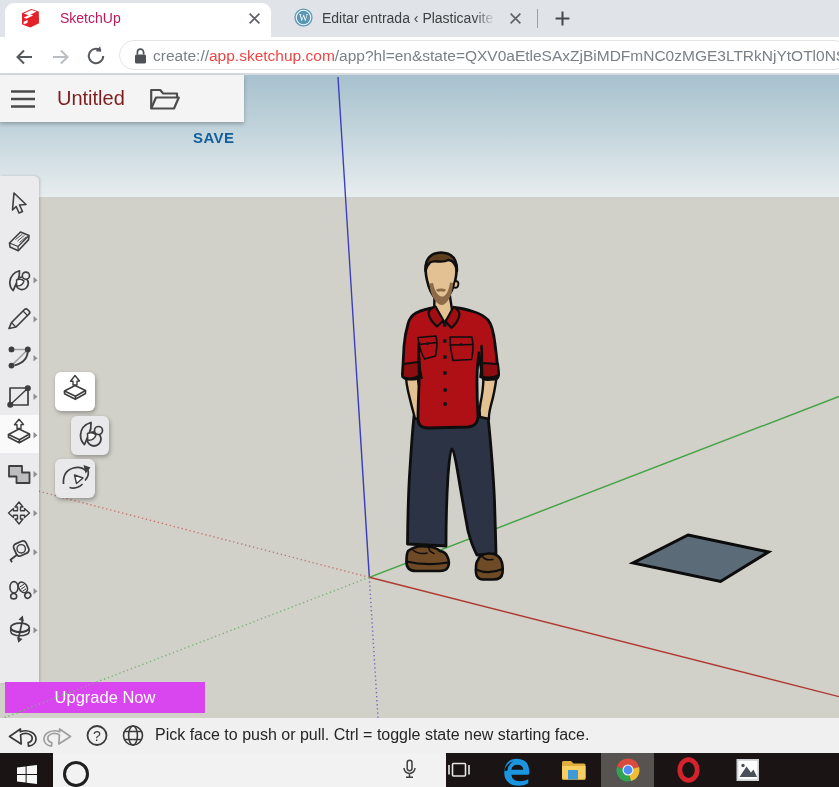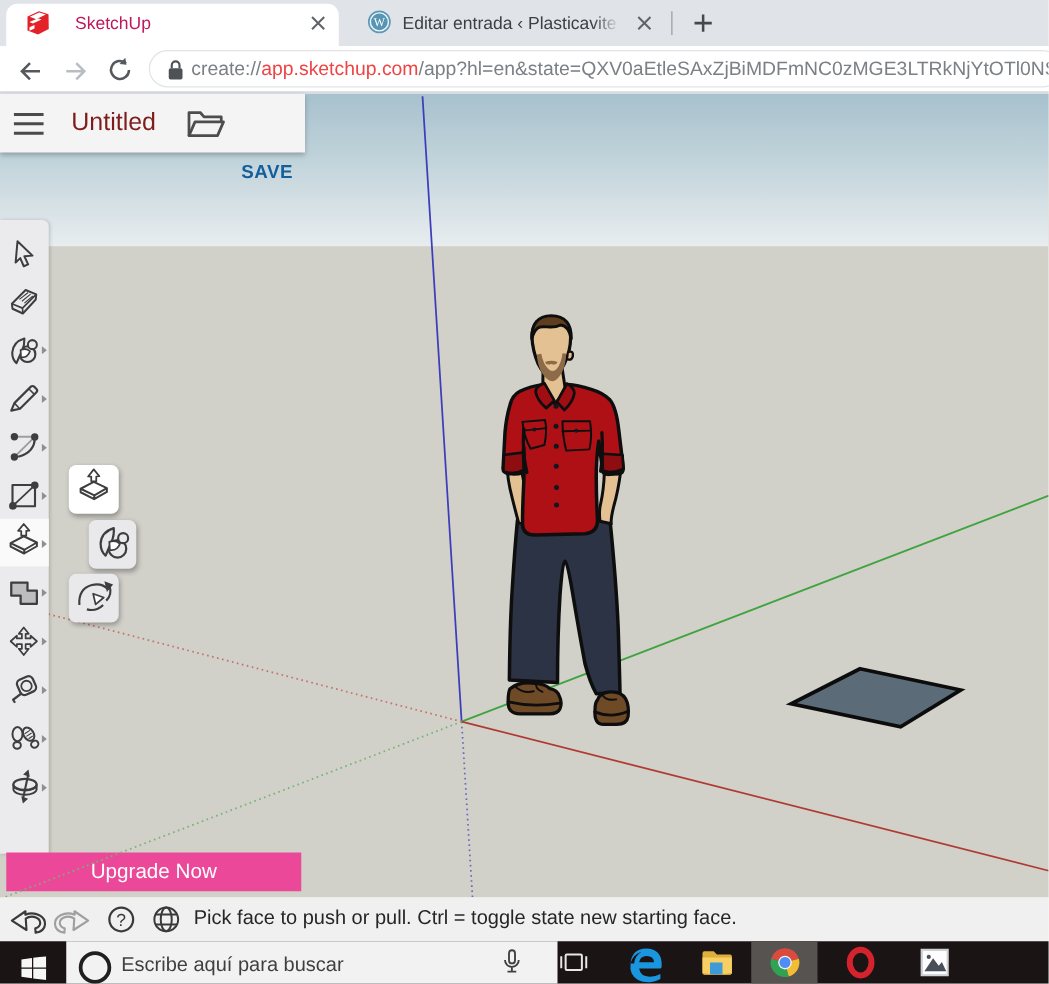--- a/index.html
+++ b/index.html
@@ -232,21 +232,21 @@
       <path d="M41 54.5 Q31 57.5 30.5 67 Q30.5 73 34.5 76.5 Q37 70.5 39 66 Q41.5 60.5 41 54.5 Z" fill="#e9e9ec" stroke-width="1.8"></path>
       <path d="M37.5 65.5 Q42.5 63.5 46 67 Q43.5 73 37.8 72 Z" fill="#fff" stroke-width="1.5"></path>
 
       <path d="M13.5 116 Q12.5 103 23.5 100 Q31.5 98 36.5 103.5" stroke-width="1.7"></path>
       <path d="M19.5 119.5 Q27 121.5 32.5 116 M37.5 100.5 Q40 107.5 35 112.5" stroke-width="1.7"></path>
       <path d="M33.5 97 L40.5 99.5 L35.5 105.5 Z" fill="#3e3e3e" stroke="none"></path>
       <path d="M24.5 107 L33 110 L26.5 115.5 Z" fill="#fff" stroke-width="1.4"></path>
     </g>
   </svg>
 
-  <div class="abs" style="left:5px;top:682px;width:236px;height:31px;background:#ec4899;color:#fff;font-size:16.5px;text-align:center;line-height:30px;">Upgrade Now</div>
+  <div class="abs" style="left:5px;top:682px;width:200px;height:31px;background:#d946ef;color:#fff;font-size:16.5px;text-align:center;line-height:30px;">Upgrade Now</div>
   <svg class="abs" style="left:0;top:577px;" width="370" height="141" viewBox="0 0 370 141">
       <line x1="369.3" y1="0.3" x2="0" y2="142.2" stroke="#74b574" stroke-width="1.4" stroke-dasharray="1.3 2.8"></line>
     </svg>
 
   <div class="abs" style="left:0;top:718px;width:839px;height:35px;background:#f0f0f0;"></div>
   <svg class="abs" id="statusicons" style="left:0;top:718px;" width="160" height="35" viewBox="0 0 160 35">
     <g transform="translate(7,5)">
       <path d="M2.5 13.5 L13.4 6 L13.3 8.8 Q19 6.5 24.5 9.2 Q29.3 11.8 29 16.5 Q28.6 22 21.5 23.2 L21.2 19.6 Q25 18.8 25.2 15.4 Q25.3 11.8 20.3 10.5 Q16.5 9.7 13.6 11.9 L14.2 21 Z" fill="#f0f0f0" stroke="#3a3a3a" stroke-width="1.7" stroke-linejoin="round"></path>
     </g>
     <g transform="translate(73,5) scale(-1,1)">
@@ -261,21 +261,20 @@
     </g>
   </svg>
   <div class="abs" style="left:155px;top:726px;font-size:16px;color:#262626;">Pick face to push or pull. Ctrl = toggle state new starting face.</div>
 
   <div class="abs" style="left:0;top:753px;width:839px;height:34px;background:#1a1414;"></div>
   <div class="abs" style="left:53px;top:753px;width:393px;height:34px;background:#f2f2f2;"></div>
   <svg class="abs" style="left:16.5px;top:765px;" width="20" height="19" viewBox="0 0 20 19">
     <path d="M0 2.6 L8.6 1.4 V9 H0 Z M9.6 1.25 L20 0 V9 H9.6 Z M0 10 H8.6 V17.6 L0 16.4 Z M9.6 10 H20 V19 L9.6 17.75 Z" fill="#f7f7f7"></path>
   </svg>
   <div class="abs" style="left:63px;top:761px;width:26px;height:26px;border:3.4px solid #1f1f1f;border-radius:50%;"></div>
-  <div class="abs" style="left:97px;top:764px;font-size:16px;color:#3f3f3f;">Escribe aquí para buscar</div>
 
   <svg class="abs" style="left:402px;top:759px;" width="15" height="22" viewBox="0 0 15 22">
     <rect x="5.2" y="1.2" width="4.8" height="10.5" rx="2.4" fill="none" stroke="#404040" stroke-width="1.5"></rect>
     <path d="M2 9 a5.5 5.5 0 0 0 11 0 M7.5 14.5 V17.8 M4 18.3 H11" stroke="#404040" stroke-width="1.5" fill="none"></path>
   </svg>
   <svg class="abs" id="taskicons" style="left:440px;top:753px;" width="340" height="34" viewBox="0 0 340 34">
 
     <g stroke="#e8e8e8" stroke-width="1.6" fill="none">
       <rect x="12.5" y="10.5" width="13" height="12.5" rx="1"></rect>
       <path d="M9 12 V21.5 M29 12 V21.5"></path>

